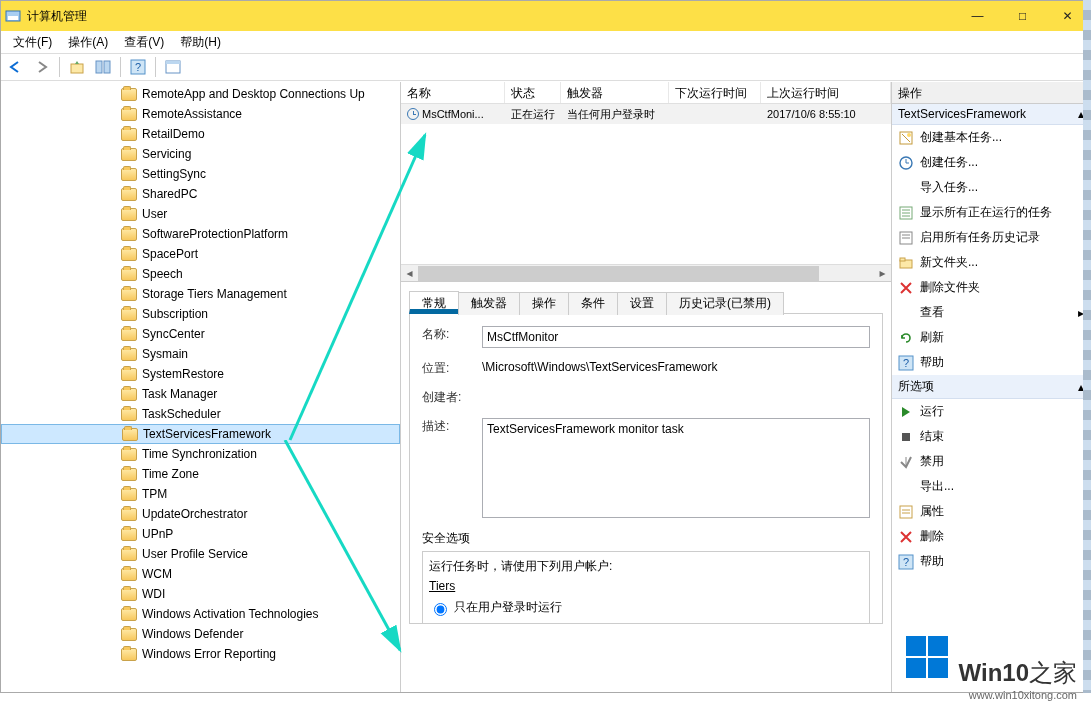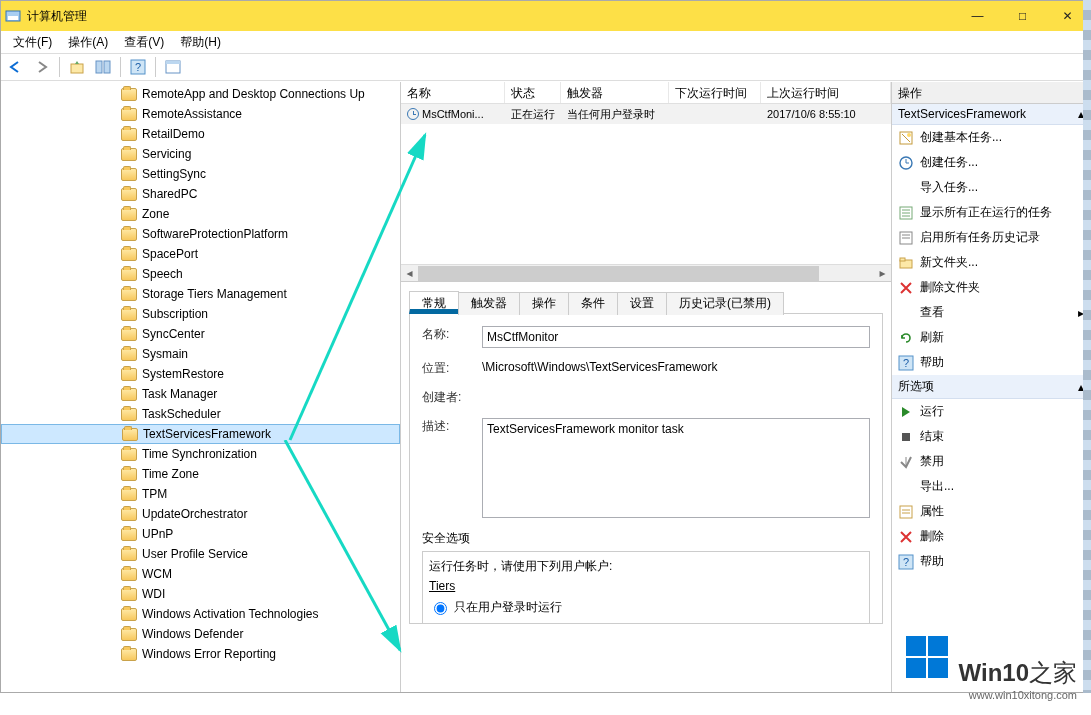--- a/index.html
+++ b/index.html
@@ -36,21 +36,21 @@
 .tab { padding:3px 12px; border:1px solid #ccc; border-bottom:none; background:#fff; margin-right:-1px; font-size:12px; position:relative; top:1px;}
 .tab.active { background:#fff; border-bottom:5px solid #0369a1;}
 .tab:not(.active){background:#f4f4f4; top:2px; padding-top:2px; padding-bottom:2px;}
 .detail-body { border:1px solid #ccc; border-top:none; padding:12px; height:310px; overflow:hidden;}
 .form-row { display:flex; align-items:flex-start; margin-bottom:12px;}
 .form-row label { width:60px; color:#333; font-size:12px;}
 .form-row .field { flex:1; border:1px solid #abadb3; padding:3px 4px; font-size:12px; background:#fff; min-height:18px;}
 .form-row .ml { height:100px;}
 .group-title { margin:6px 0 4px 0; font-size:12px;}
 .group-box { border:1px solid #ccc; padding:6px;}
-.radio-row { display:flex; align-items:flex-start; gap:4px; margin:4px 0; font-size:12px;}
+.radio-row { display:flex; align-items:center; gap:4px; margin:4px 0; font-size:12px;}
 .actions { width:198px; background:#fff; display:flex; flex-direction:column;}
 .actions-hdr { height:22px; padding:3px 6px; background:#f0f0f0; border-bottom:1px solid #ccc; font-size:12px;}
 .actions-section { background:#eaf1fb; padding:3px 6px; font-size:12px; display:flex; justify-content:space-between; align-items:center; border-bottom:1px solid #d4dfef;}
 .action-item { display:flex; align-items:center; gap:6px; padding:4px 6px; font-size:12px;}
 .action-item .ico { width:16px; height:16px; display:flex; align-items:center; justify-content:center;}
 .clock-icon { width:12px; height:12px; border:1px solid #3a78b4; border-radius:50%; position:relative; display:inline-block; margin-right:3px; flex-shrink:0;}
 .clock-icon::before{content:"";position:absolute;left:5px;top:2px;width:1px;height:4px;background:#3a78b4;}
 .clock-icon::after{content:"";position:absolute;left:5px;top:5px;width:3px;height:1px;background:#3a78b4;}
 .watermark { position:absolute; right:14px; bottom:14px; display:flex; align-items:center; gap:10px;}
 .watermark .logo { display:flex;}
@@ -150,21 +150,21 @@
         <div class="tree-item">
           <span class="folder-icon"></span>
           <span>SettingSync</span>
         </div>
         <div class="tree-item">
           <span class="folder-icon"></span>
           <span>SharedPC</span>
         </div>
         <div class="tree-item">
           <span class="folder-icon"></span>
-          <span>Zone</span>
+          <span>User</span>
         </div>
         <div class="tree-item">
           <span class="folder-icon"></span>
           <span>SoftwareProtectionPlatform</span>
         </div>
         <div class="tree-item">
           <span class="folder-icon"></span>
           <span>SpacePort</span>
         </div>
         <div class="tree-item">

